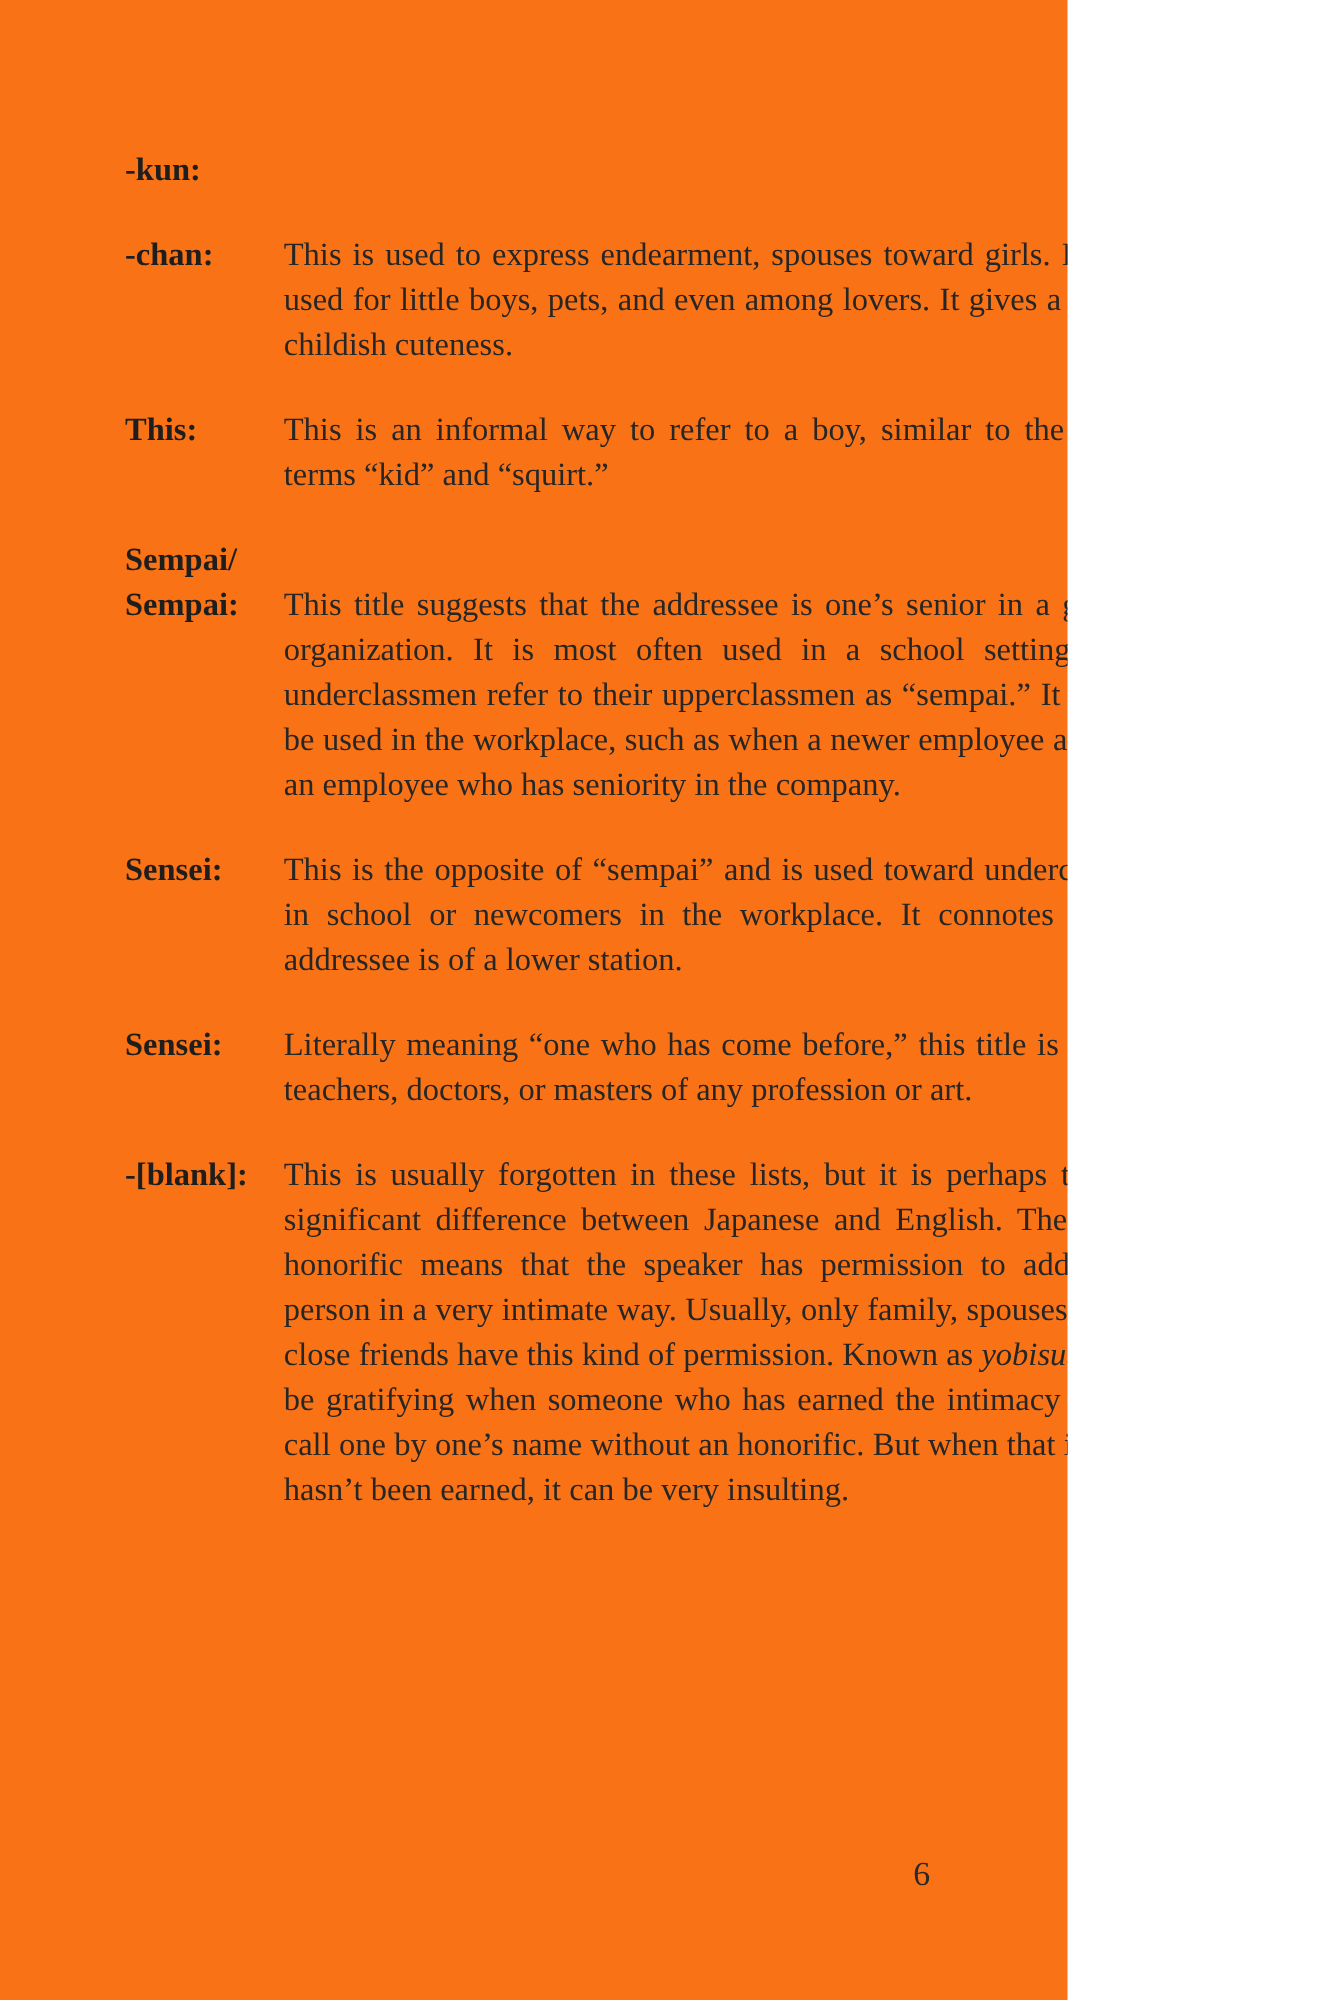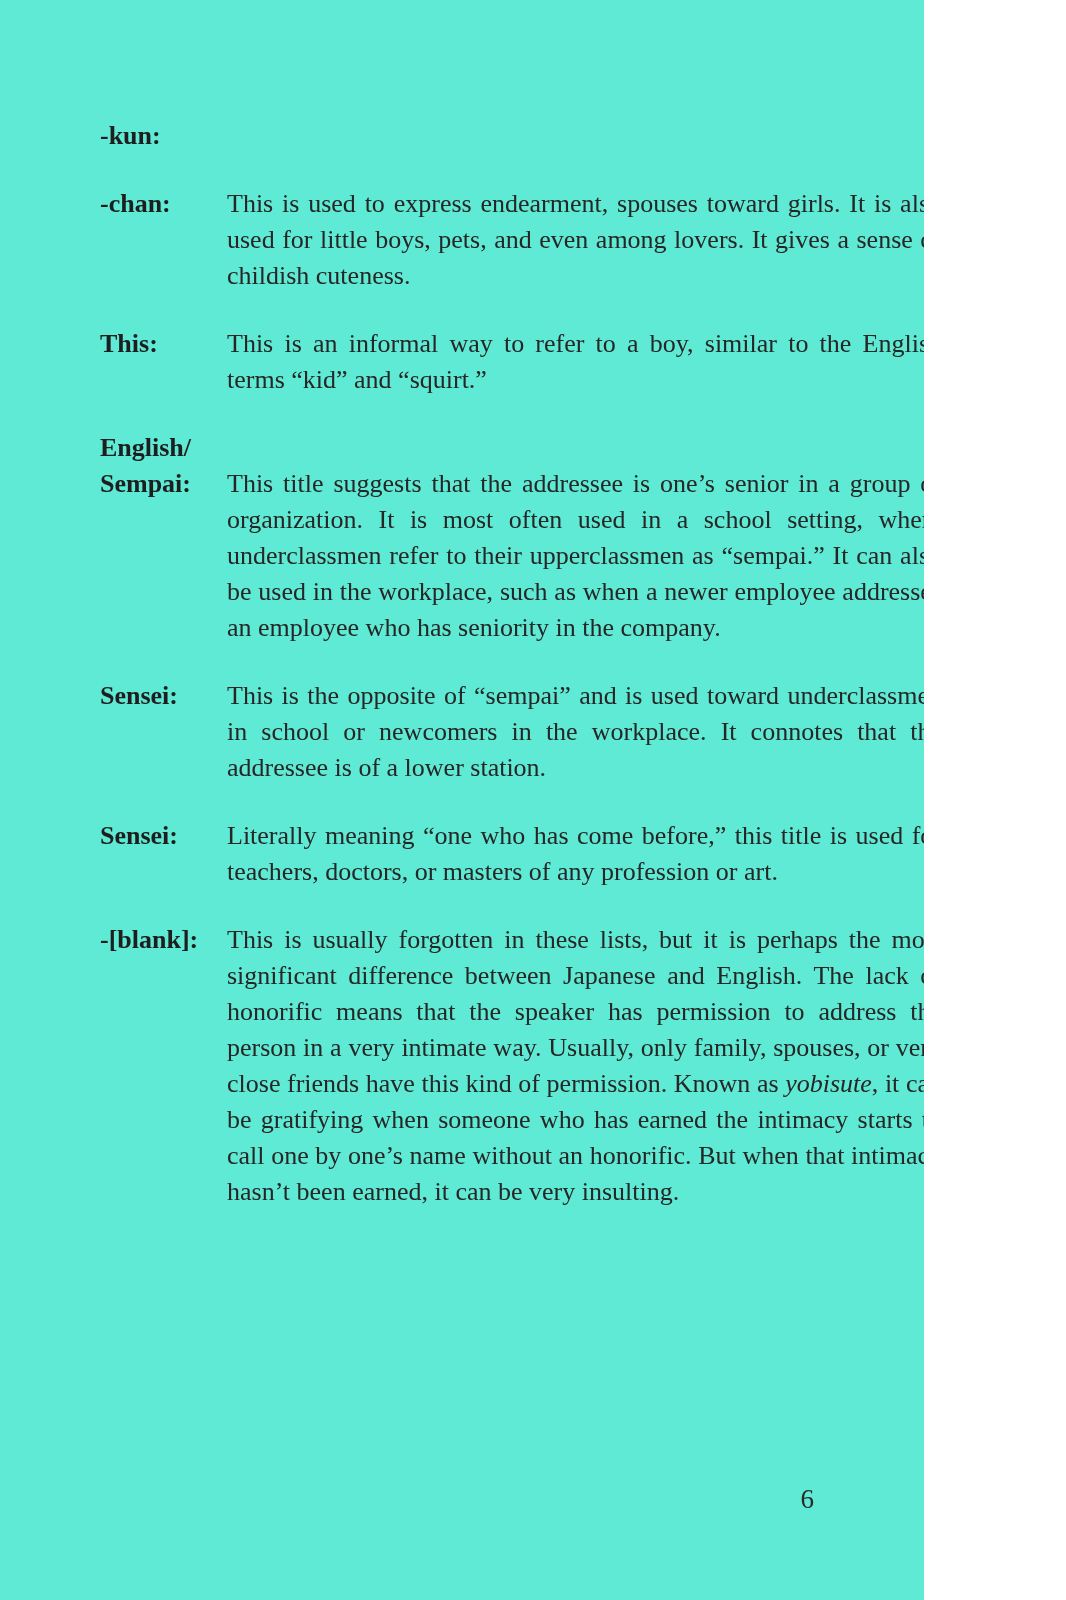--- a/index.html
+++ b/index.html
@@ -2,23 +2,23 @@
 <html><head>
 <meta charset="utf-8">
 <style>
   html, body {
     margin: 0;
     padding: 0;
     background: #ffffff;
   }
   .page {
     position: relative;
-    width: 924px;
+    width: 854px;
     height: 1600px;
-    background: #5eead4;
+    background: #f97316;
     color: #242424;
     font-family: "Liberation Serif", "DejaVu Serif", serif;
     overflow: hidden;
   }
   .content {
     position: absolute;
     left: 100px;
     top: 118px;
     width: 842px;
   }
@@ -70,21 +70,21 @@
       <div class="def">This is used to express endearment, spouses toward girls. It is also used for little boys, pets, and even among lovers. It gives a sense of childish cuteness.</div>
     </section>
 
     <section class="entry">
       <div class="term">This:</div>
       <div class="def">This is an informal way to refer to a boy, similar to the English terms “kid” and “squirt.”</div>
     </section>
 
     <section class="entry">
       <div class="term">
-        <span>English/</span><br>
+        <span>Sempai/</span><br>
         <span>Sempai:</span>
       </div>
       <div class="def def-offset">This title suggests that the addressee is one’s senior in a group or organization. It is most often used in a school setting, where underclassmen refer to their upperclassmen as “sempai.” It can also be used in the workplace, such as when a newer employee addresses an employee who has seniority in the company.</div>
     </section>
 
     <section class="entry">
       <div class="term">Sensei:</div>
       <div class="def">This is the opposite of “sempai” and is used toward underclassmen in school or newcomers in the workplace. It connotes that the addressee is of a lower station.</div>
     </section>
 

